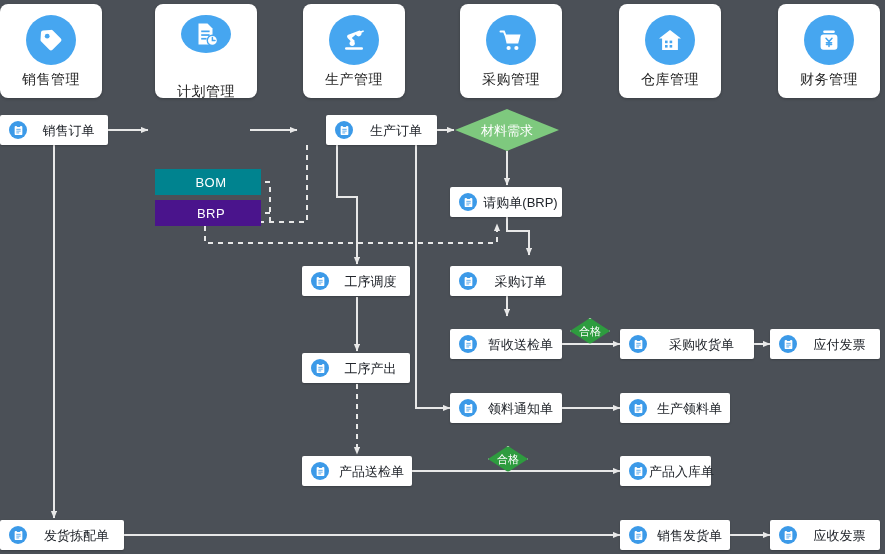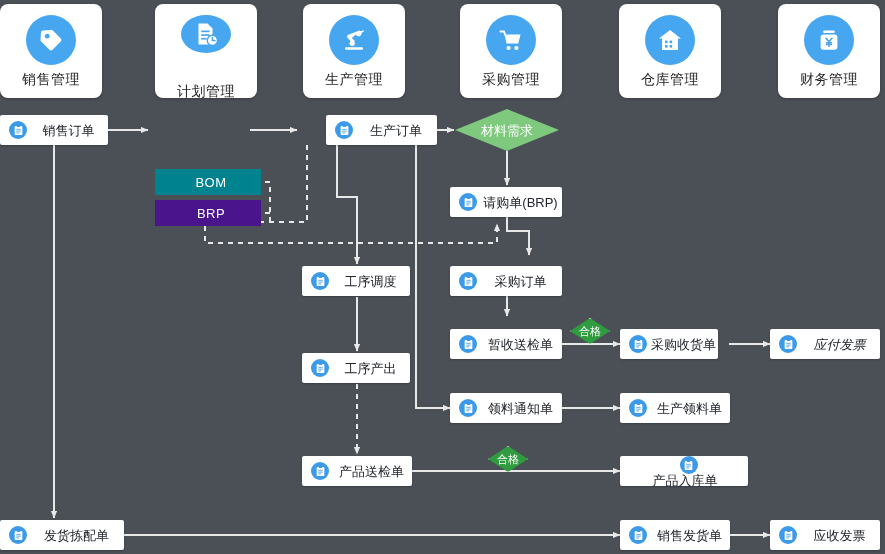--- a/index.html
+++ b/index.html
@@ -305,34 +305,34 @@
         </svg>
     </span>
     <span class="nt">暂收送检单</span>
   </div>
 
   <div class="diamond dia-small" style="left:570px;top:318px;">
     <div class="dshape"></div>
     <span class="dlbl">合格</span>
   </div>
 
-  <div class="node" style="left:620px;top:329px;width:98px;">
+  <div class="node" style="left:620px;top:329px;width:134px;">
     <span class="ni">
       <svg width="11" height="11" viewBox="0 0 12 12">
           <rect x="1.8" y="1" width="8.4" height="10" rx="1.3" fill="#ffffff"></rect>
           <rect x="4" y="0.1" width="4" height="2.1" rx="0.9" fill="#3c9ae8"></rect>
           <rect x="3.6" y="4.2" width="4.8" height="0.9" fill="#3c9ae8"></rect>
           <rect x="3.6" y="6.2" width="4.8" height="0.9" fill="#3c9ae8"></rect>
           <rect x="3.6" y="8.2" width="3.2" height="0.9" fill="#3c9ae8"></rect>
         </svg>
     </span>
     <span class="nt">采购收货单</span>
   </div>
 
-  <div class="node" style="left:770px;top:329px;width:110px;font-style:italic;">
+  <div class="node" style="left:770px;top:329px;width:110px;">
     <span class="ni">
       <svg width="11" height="11" viewBox="0 0 12 12">
           <rect x="1.8" y="1" width="8.4" height="10" rx="1.3" fill="#ffffff"></rect>
           <rect x="4" y="0.1" width="4" height="2.1" rx="0.9" fill="#3c9ae8"></rect>
           <rect x="3.6" y="4.2" width="4.8" height="0.9" fill="#3c9ae8"></rect>
           <rect x="3.6" y="6.2" width="4.8" height="0.9" fill="#3c9ae8"></rect>
           <rect x="3.6" y="8.2" width="3.2" height="0.9" fill="#3c9ae8"></rect>
         </svg>
     </span>
     <span class="nt">应付发票</span>
@@ -388,21 +388,21 @@
         </svg>
     </span>
     <span class="nt">产品送检单</span>
   </div>
 
   <div class="diamond dia-small" style="left:488px;top:446px;">
     <div class="dshape"></div>
     <span class="dlbl">合格</span>
   </div>
 
-  <div class="node" style="left:620px;top:456px;width:128px;flex-direction:column;">
+  <div class="node" style="left:620px;top:456px;width:91px;">
     <span class="ni">
       <svg width="11" height="11" viewBox="0 0 12 12">
           <rect x="1.8" y="1" width="8.4" height="10" rx="1.3" fill="#ffffff"></rect>
           <rect x="4" y="0.1" width="4" height="2.1" rx="0.9" fill="#3c9ae8"></rect>
           <rect x="3.6" y="4.2" width="4.8" height="0.9" fill="#3c9ae8"></rect>
           <rect x="3.6" y="6.2" width="4.8" height="0.9" fill="#3c9ae8"></rect>
           <rect x="3.6" y="8.2" width="3.2" height="0.9" fill="#3c9ae8"></rect>
         </svg>
     </span>
     <span class="nt">产品入库单</span>

